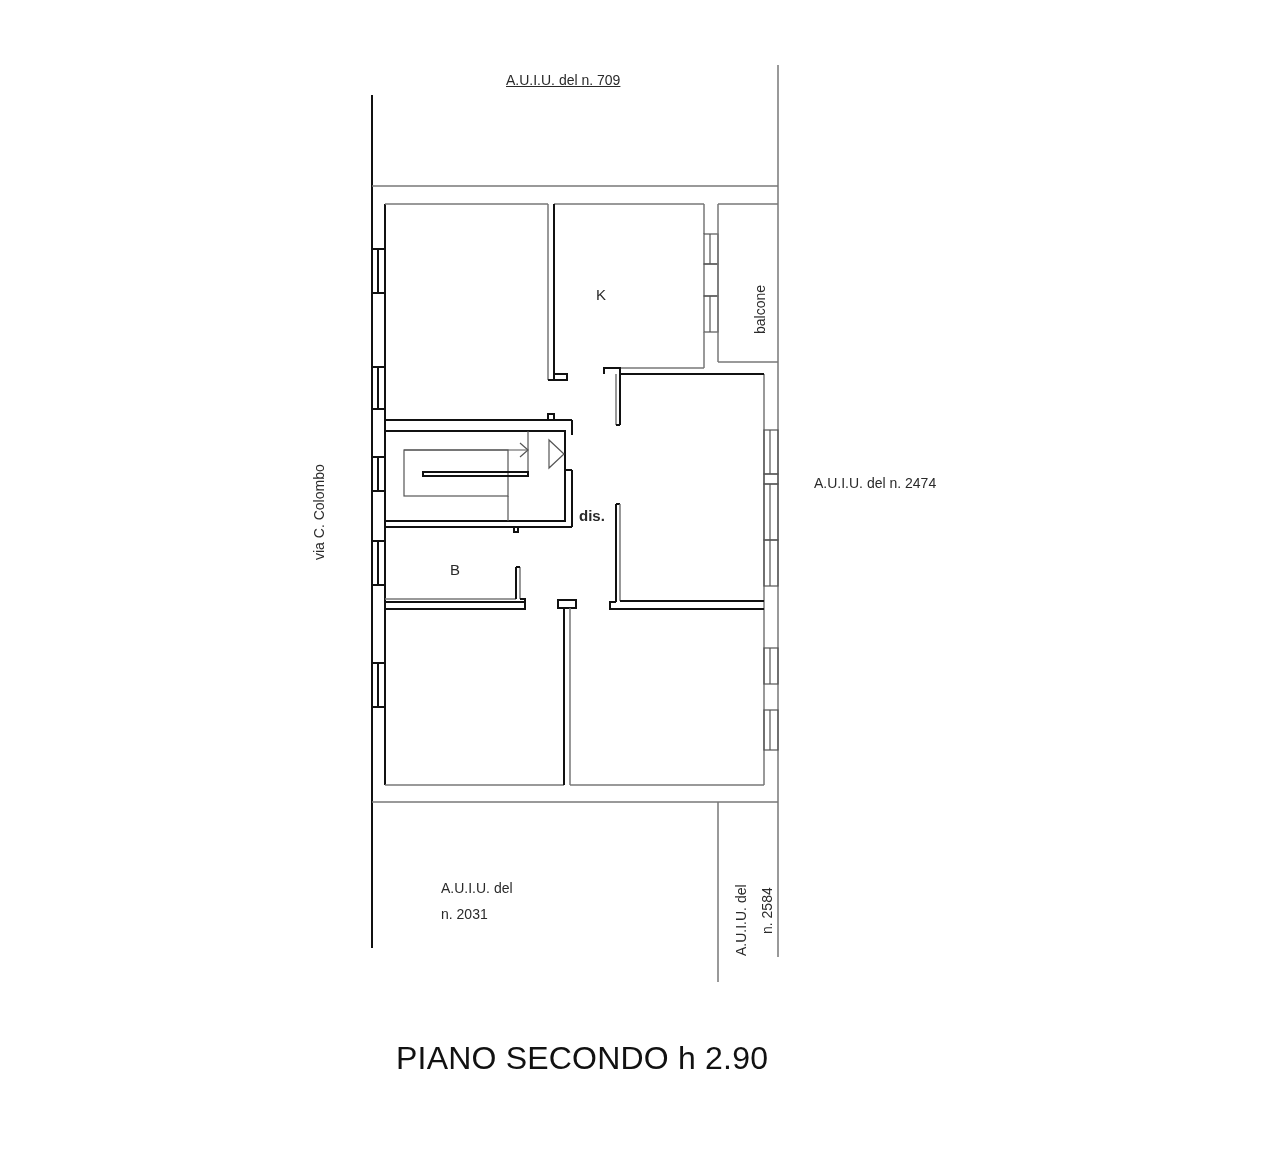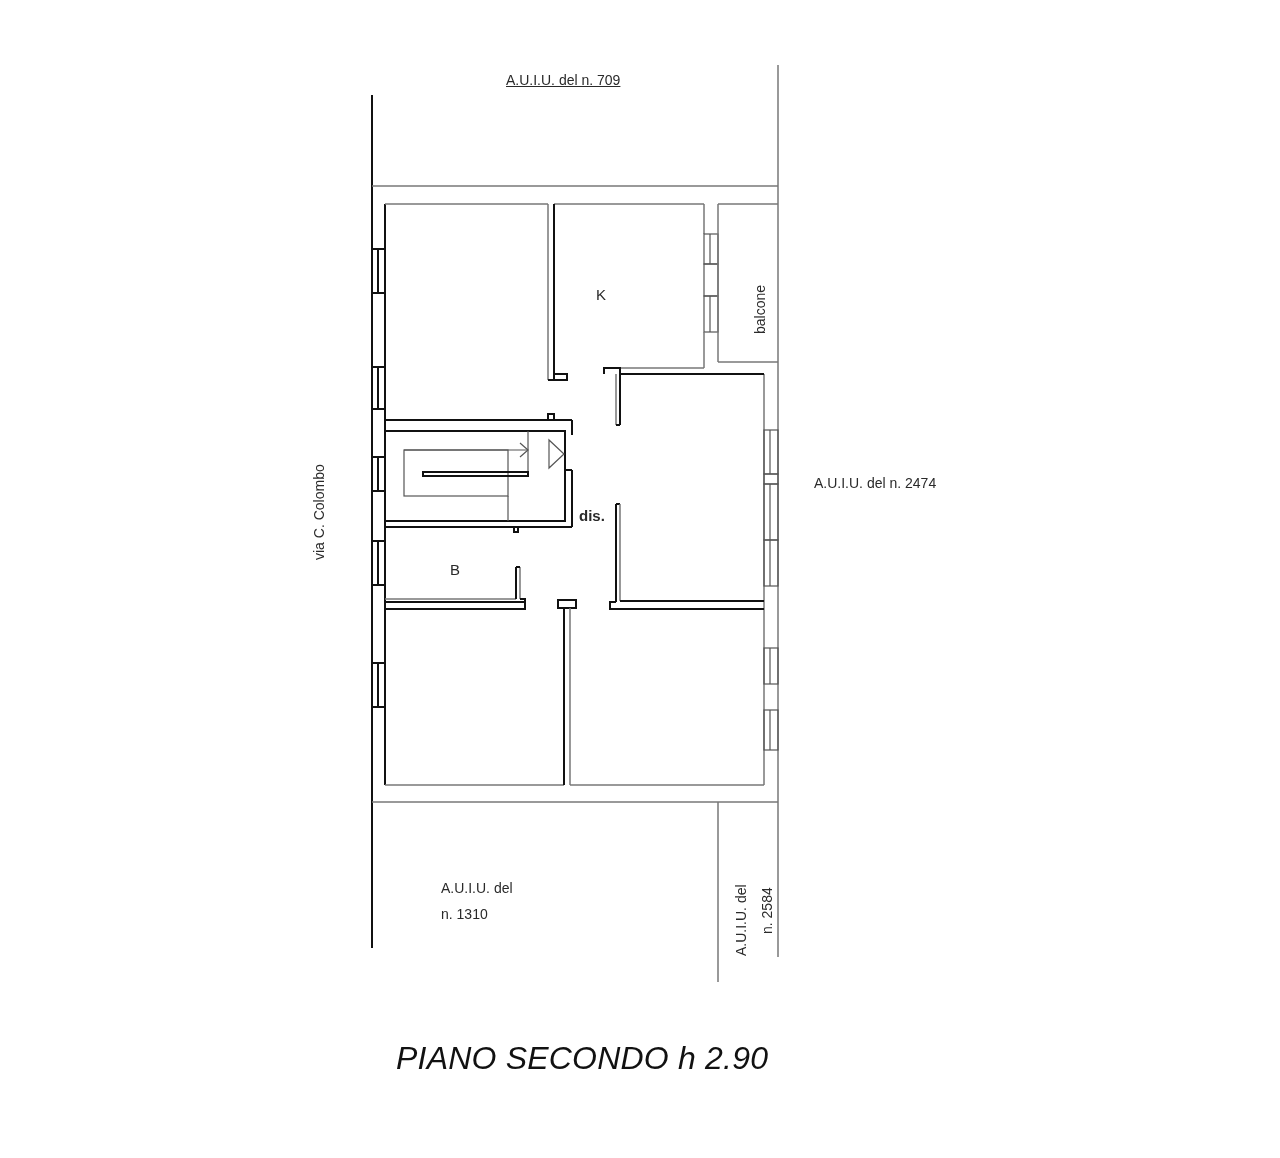--- a/index.html
+++ b/index.html
@@ -1,21 +1,21 @@
 <!DOCTYPE html>
 <html><head>
   <meta charset="utf-8">
   <style>
     html, body { margin: 0; padding: 0; background: #ffffff; }
     body { width: 1280px; height: 1158px; position: relative; overflow: hidden; font-family: "Liberation Sans", sans-serif; }
     #plan { position: absolute; left: 0; top: 0; width: 1280px; height: 1158px; }
     .lbl { position: absolute; color: #2a2a2a; font-size: 14px; white-space: nowrap; font-family: "Liberation Sans", sans-serif; }
     .lbl-room { font-size: 15px; }
     .vert { transform-origin: 0 0; transform: rotate(-90deg); }
-    .title { position: absolute; left: 396px; top: 1040px; font-size: 32px; color: #111; letter-spacing: 0.2px; font-family: "Liberation Sans", sans-serif; font-style: italic; }
+    .title { position: absolute; left: 396px; top: 1040px; font-size: 32px; color: #111; letter-spacing: 0.2px; font-family: "Liberation Sans", sans-serif; }
     .w { fill: none; stroke: #111; stroke-width: 2; }
     .wl { fill: none; stroke: #777; stroke-width: 1.5; }
     .thin { fill: none; stroke: #555; stroke-width: 1.2; }
   </style>
 </head>
 <body>
 
 <svg id="plan" viewBox="0 0 1280 1158" xmlns="http://www.w3.org/2000/svg">
 
   <g>
@@ -132,21 +132,21 @@
   <g>
     <rect class="w" x="558" y="600" width="18" height="8"></rect>
     <line class="w" x1="564" y1="608" x2="564" y2="785"></line>
     <line class="wl" x1="570" y1="608" x2="570" y2="785"></line>
   </g>
 </svg>
 
 <div class="lbl" style="left:506px; top:72px;text-decoration:underline;">A.U.I.U. del n. 709</div>
 <div class="lbl" style="left:814px; top:468px;margin-top:7px;">A.U.I.U. del n. 2474</div>
 <div class="lbl" style="left:441px; top:880px;">A.U.I.U. del</div>
-<div class="lbl" style="left:441px; top:906px;">n. 1310</div>
+<div class="lbl" style="left:441px; top:906px;">n. 2031</div>
 <div class="lbl vert" style="left:733px; top:956px;">A.U.I.U. del</div>
 <div class="lbl vert" style="left:759px; top:934px;">n. 2584</div>
 <div class="lbl vert" style="left:311px; top:560px;">via C. Colombo</div>
 
 <div class="lbl lbl-room" style="left:596px; top:286px;">K</div>
 <div class="lbl vert" style="left:752px; top:334px;">balcone</div>
 <div class="lbl lbl-room" style="left:579px; top:507px;font-weight:bold;">dis.</div>
 <div class="lbl lbl-room" style="left:450px; top:561px;">B</div>
 
 <div class="title">PIANO SECONDO h 2.90</div>

